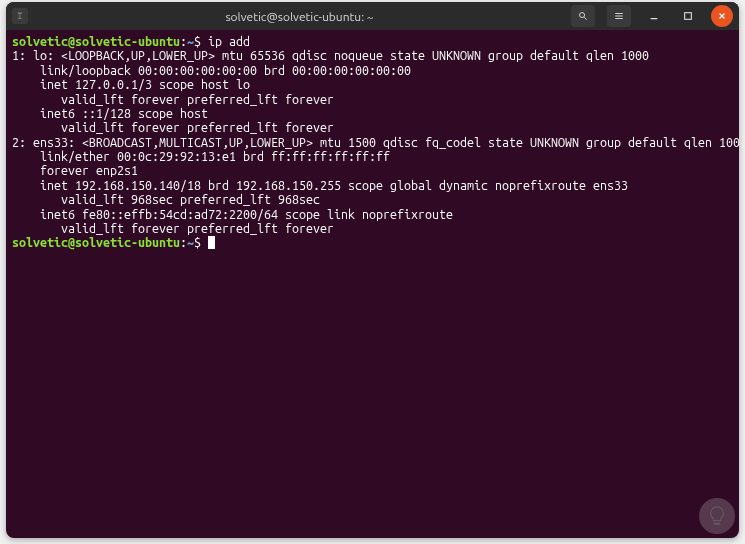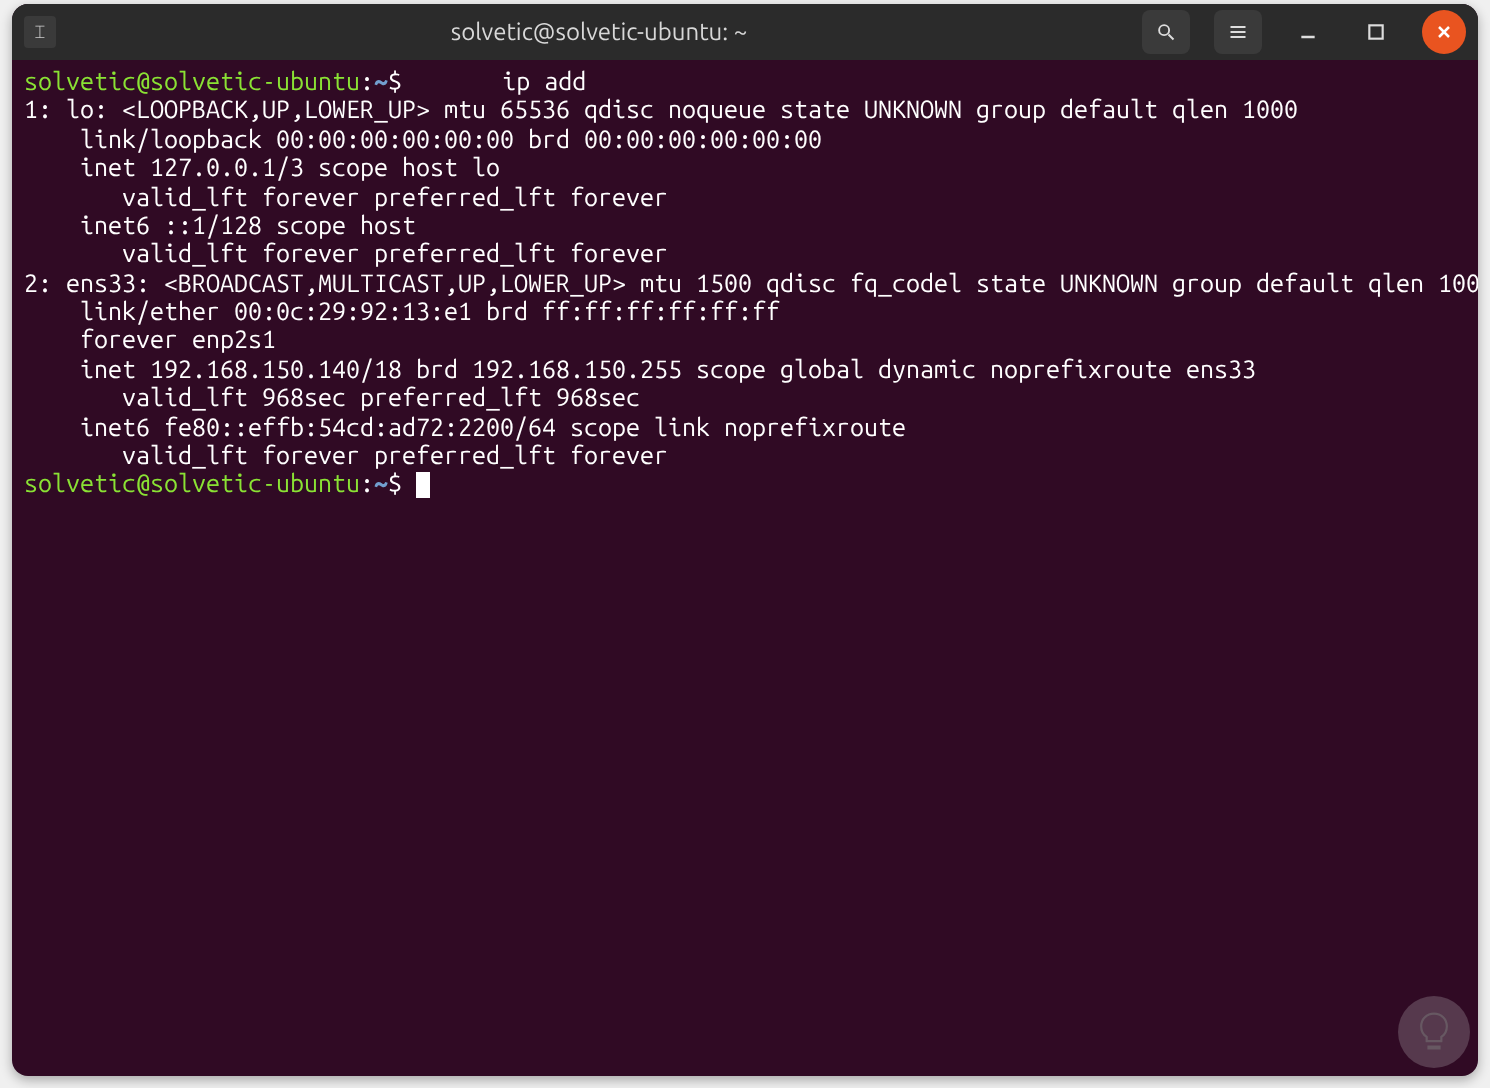--- a/index.html
+++ b/index.html
@@ -81,25 +81,25 @@
     }
     .title-btn svg { width: 10px; height: 10px; }
     .terminal-body {
       padding: 4px 6px;
       font-size: 12.5px;
       line-height: 1.15;
       color: #ffffff;
       white-space: pre;
       font-family: 'Ubuntu Mono', 'DejaVu Sans Mono', monospace;
     }
-    .prompt-user { color: #8ae234; font-weight: normal; }
+    .prompt-user { color: #8ae234; font-weight: bold; }
     .prompt-colon { color: #ffffff; }
     .prompt-path { color: #729fcf; font-weight: bold; }
     .prompt-dollar { color: #ffffff; }
-    .cmd { color: #ffffff; margin-left: 43px; }
+    .cmd { color: #ffffff; }
     .output { color: #ffffff; }
     .cursor {
       display: inline-block;
       width: 7px;
       height: 13px;
       background: #ffffff;
       vertical-align: text-bottom;
     }
     .watermark {
       position: absolute;

